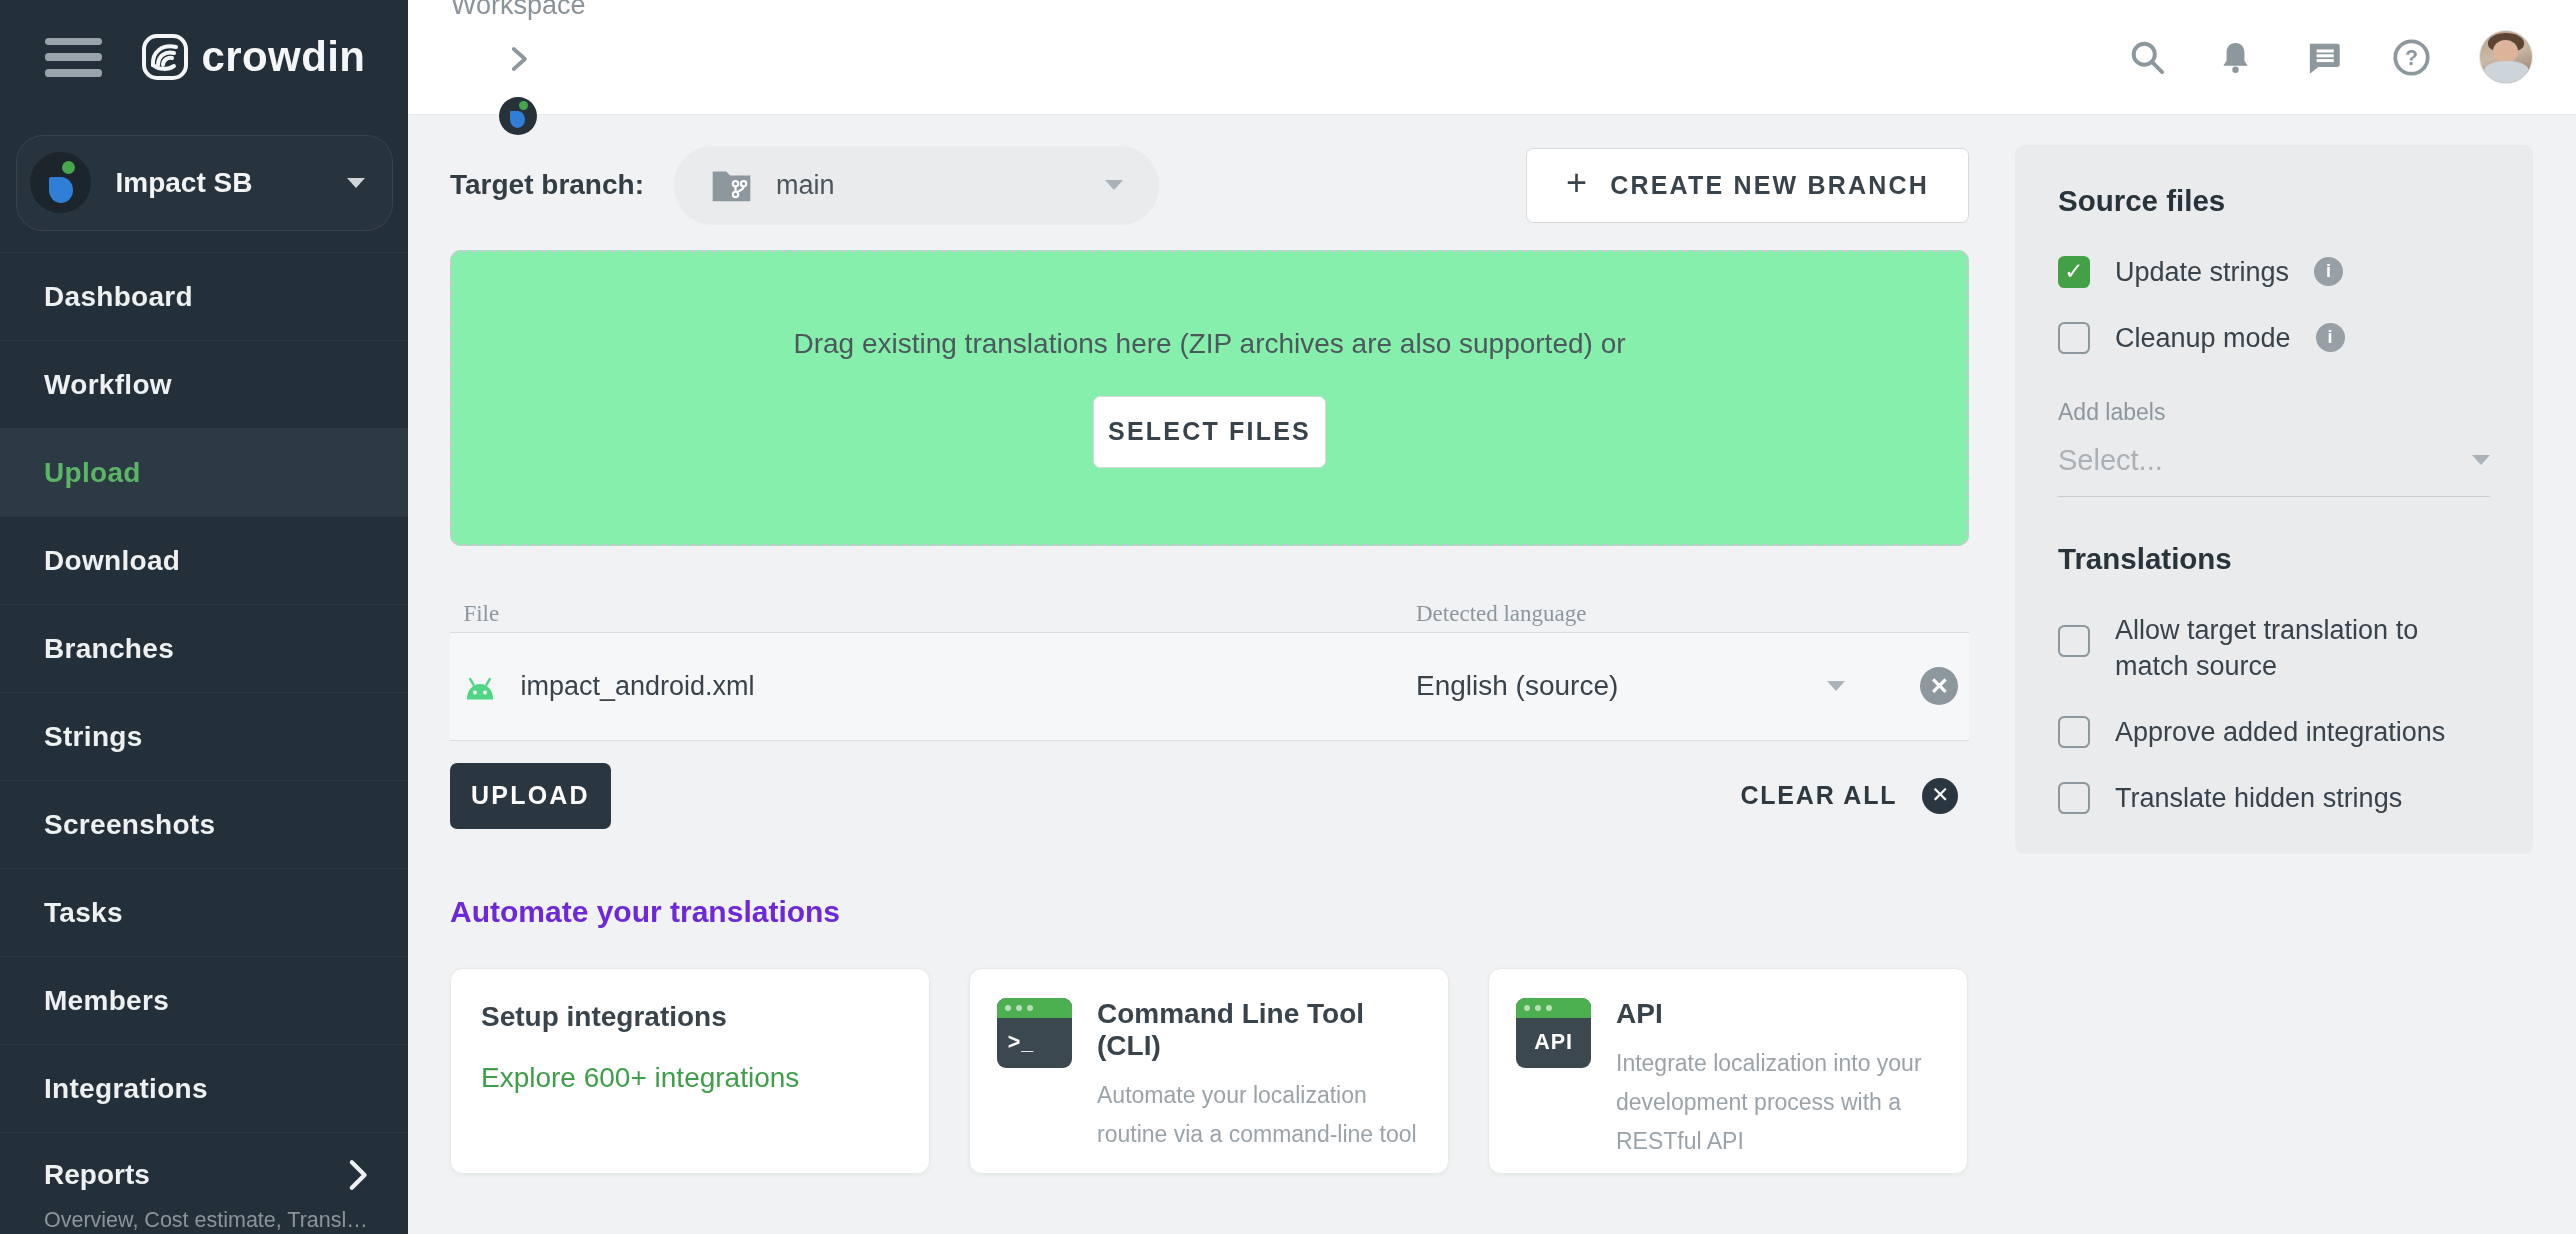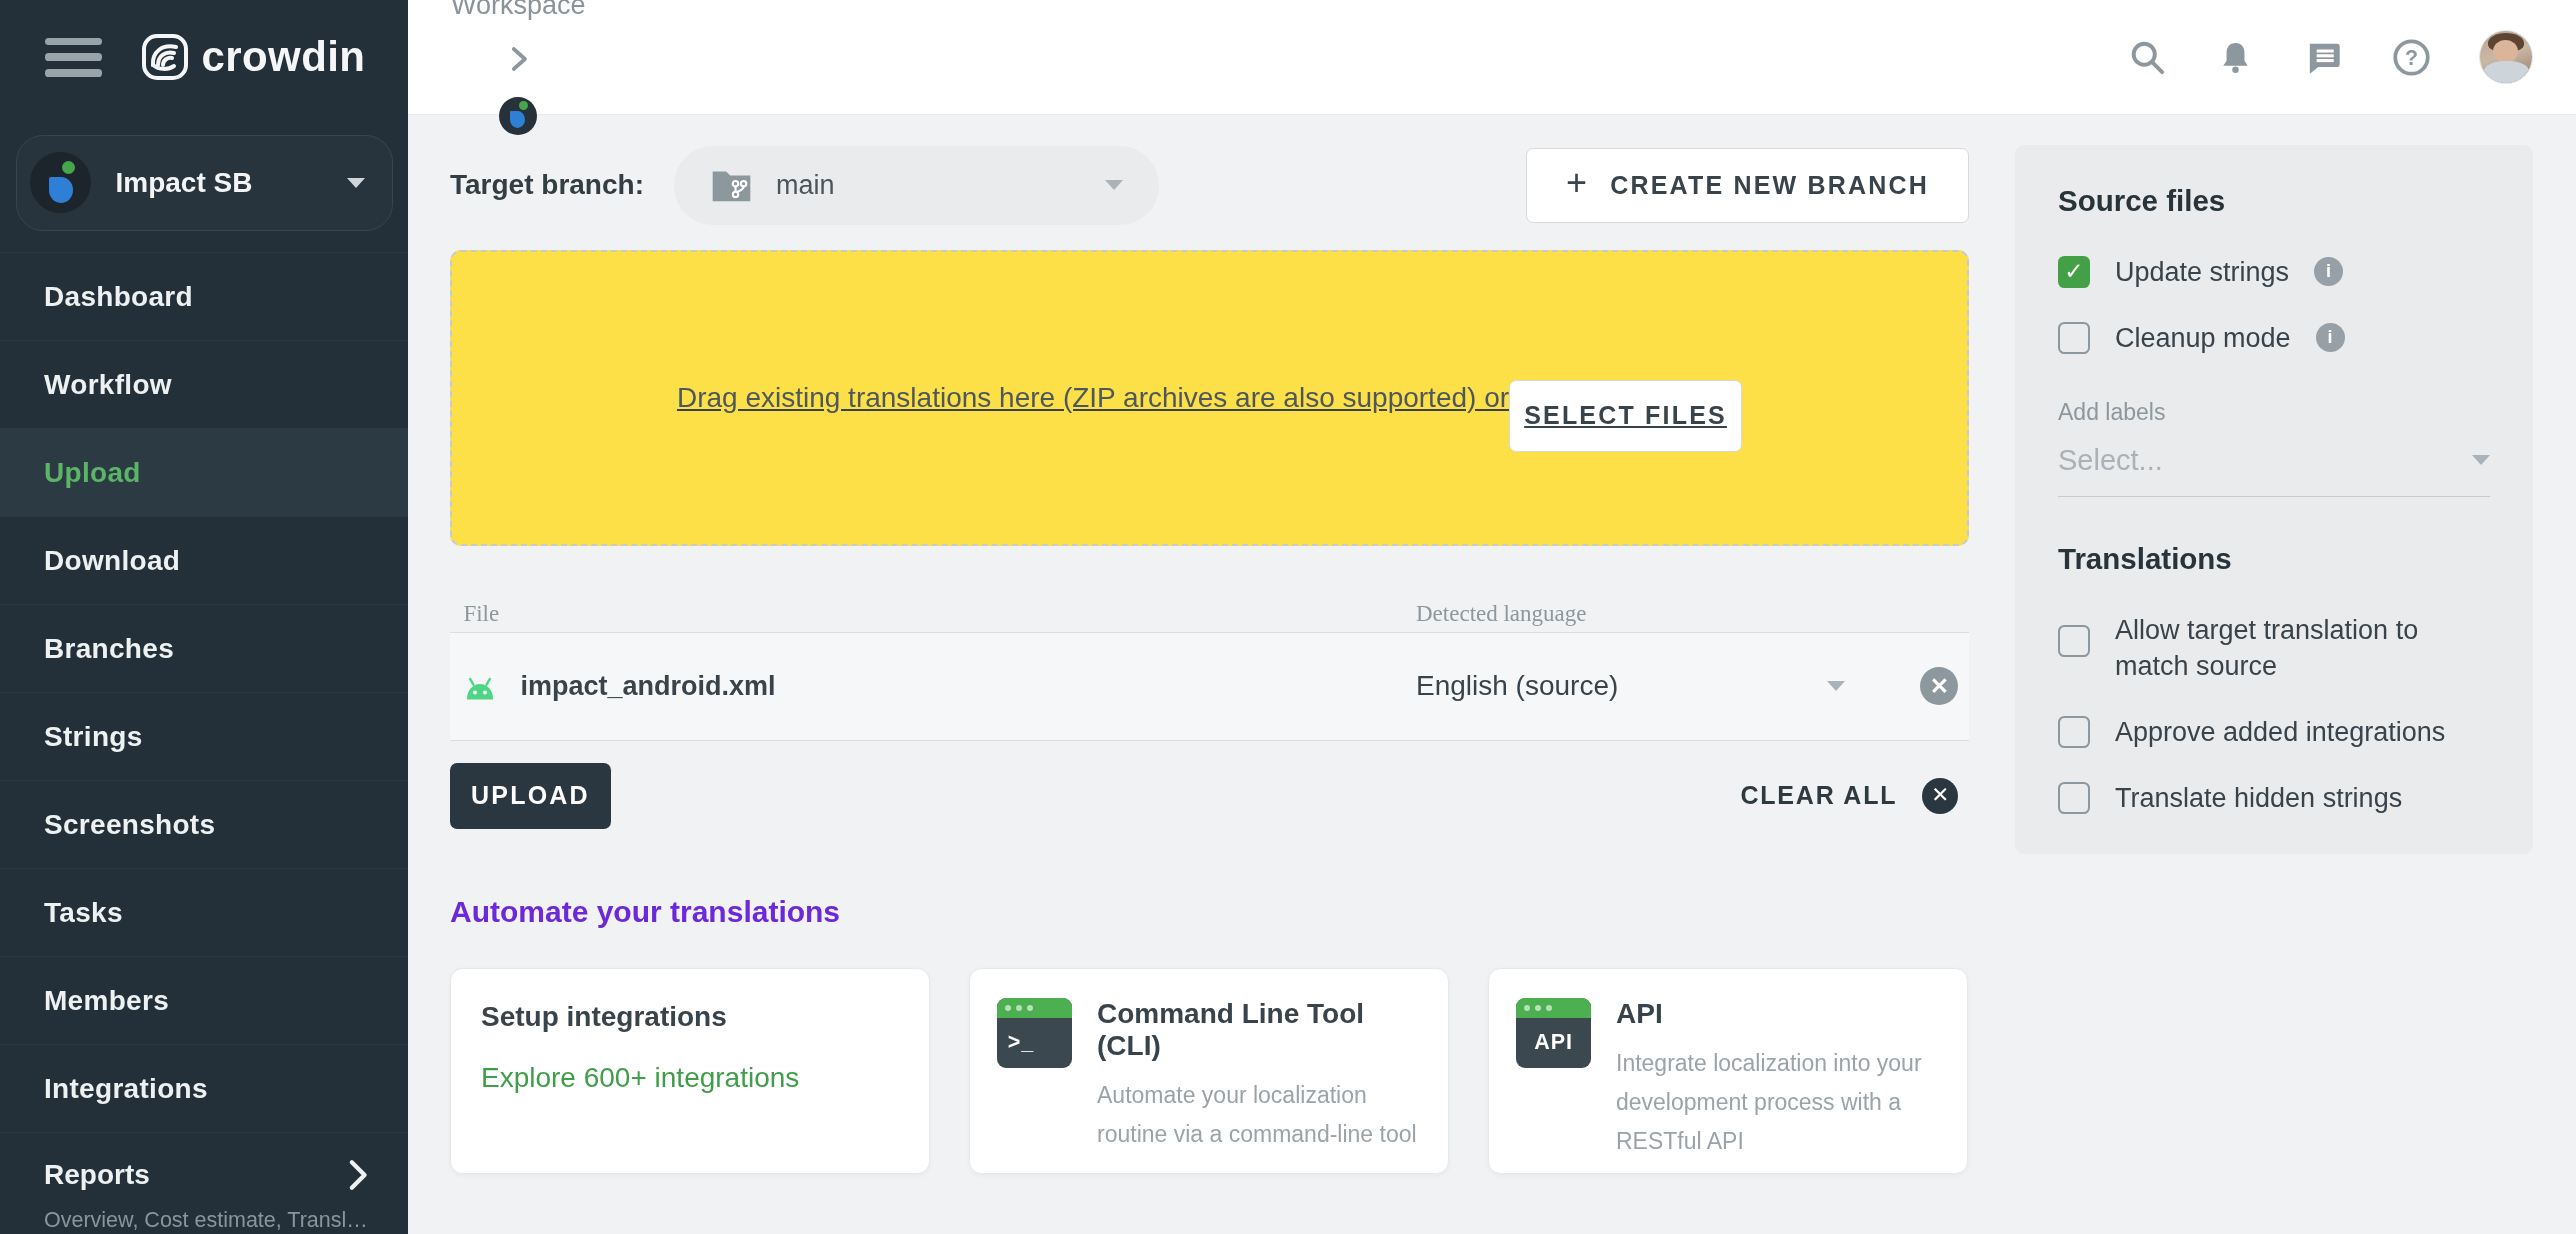--- a/index.html
+++ b/index.html
@@ -65,32 +65,32 @@
   .branch-select{margin-left:30px;width:413px;height:79px;background:#e9ebec;border-radius:39px;
     display:flex;align-items:center;padding:0 36px;cursor:pointer;}
   .branch-select .bicon{display:flex;}
   .branch-value{font-size:27px;color:#4b555c;margin-left:23px;flex:1;}
   .btn-outline{background:#ffffff;border:1.8px solid #d6dadd;border-radius:7.2px;color:#39434b;
     font-size:25px;font-weight:700;letter-spacing:2.2px;cursor:pointer;font-family:inherit;}
   .create-branch{height:75px;padding:0 39px;display:flex;align-items:center;gap:23px;}
   .create-branch .plus{font-size:36px;font-weight:400;letter-spacing:0;margin-top:-3.6px;}
 
   
-  .dropzone{margin-top:24px;height:296px;background:#fde047;border:2.7px dashed #c6cbcf;border-radius:10.7px;
-    box-sizing:border-box;display:flex;flex-direction:row;align-items:center;justify-content:center;text-decoration:underline;}
+  .dropzone{margin-top:24px;height:296px;background:#86efac;border:2.7px dashed #c6cbcf;border-radius:10.7px;
+    box-sizing:border-box;display:flex;flex-direction:column;align-items:center;justify-content:center;}
   .dz-text{font-size:28px;color:#4d575e;}
   .select-files{margin-top:36px;width:233px;height:72px;display:flex;align-items:center;justify-content:center;}
 
   
   .file-table{margin-top:50px;}
   .thead{display:flex;height:36px;align-items:center;color:#8d979e;font-size:23px;font-family:Liberation Serif, serif;}
   .thead .col-file{width:966px;padding-left:13.4px;box-sizing:border-box;}
   .trow{display:flex;align-items:center;height:107px;background:#f6f7f8;border-top:0.9px solid #dadee1;border-bottom:0.9px solid #dadee1;}
   .file-cell{width:966px;display:flex;align-items:center;padding-left:13.4px;box-sizing:border-box;gap:23px;}
-  .file-name{font-size:27px;font-weight:700;color:#39434b;}
+  .file-name{font-size:27px;font-weight:400;color:#39434b;}
   .lang-cell{width:429px;display:flex;align-items:center;justify-content:space-between;cursor:pointer;}
   .lang-value{font-size:28px;color:#39434b;}
   .remove-btn{margin-left:auto;margin-right:10.7px;width:38px;height:38px;border:none;background:#8d979e;border-radius:50%;
     color:#ffffff;font-size:23px;font-weight:700;display:flex;align-items:center;justify-content:center;cursor:pointer;line-height:1;}
 
   
   .actions-row{margin-top:22.4px;display:flex;align-items:center;}
   .upload-btn{width:161px;height:66px;background:#2b3740;color:#ffffff;border:none;border-radius:7.2px;
     font-size:25px;font-weight:700;letter-spacing:2.2px;cursor:pointer;font-family:inherit;}
   .clear-all{margin-left:auto;margin-right:10.7px;display:flex;align-items:center;gap:25px;cursor:pointer;}

